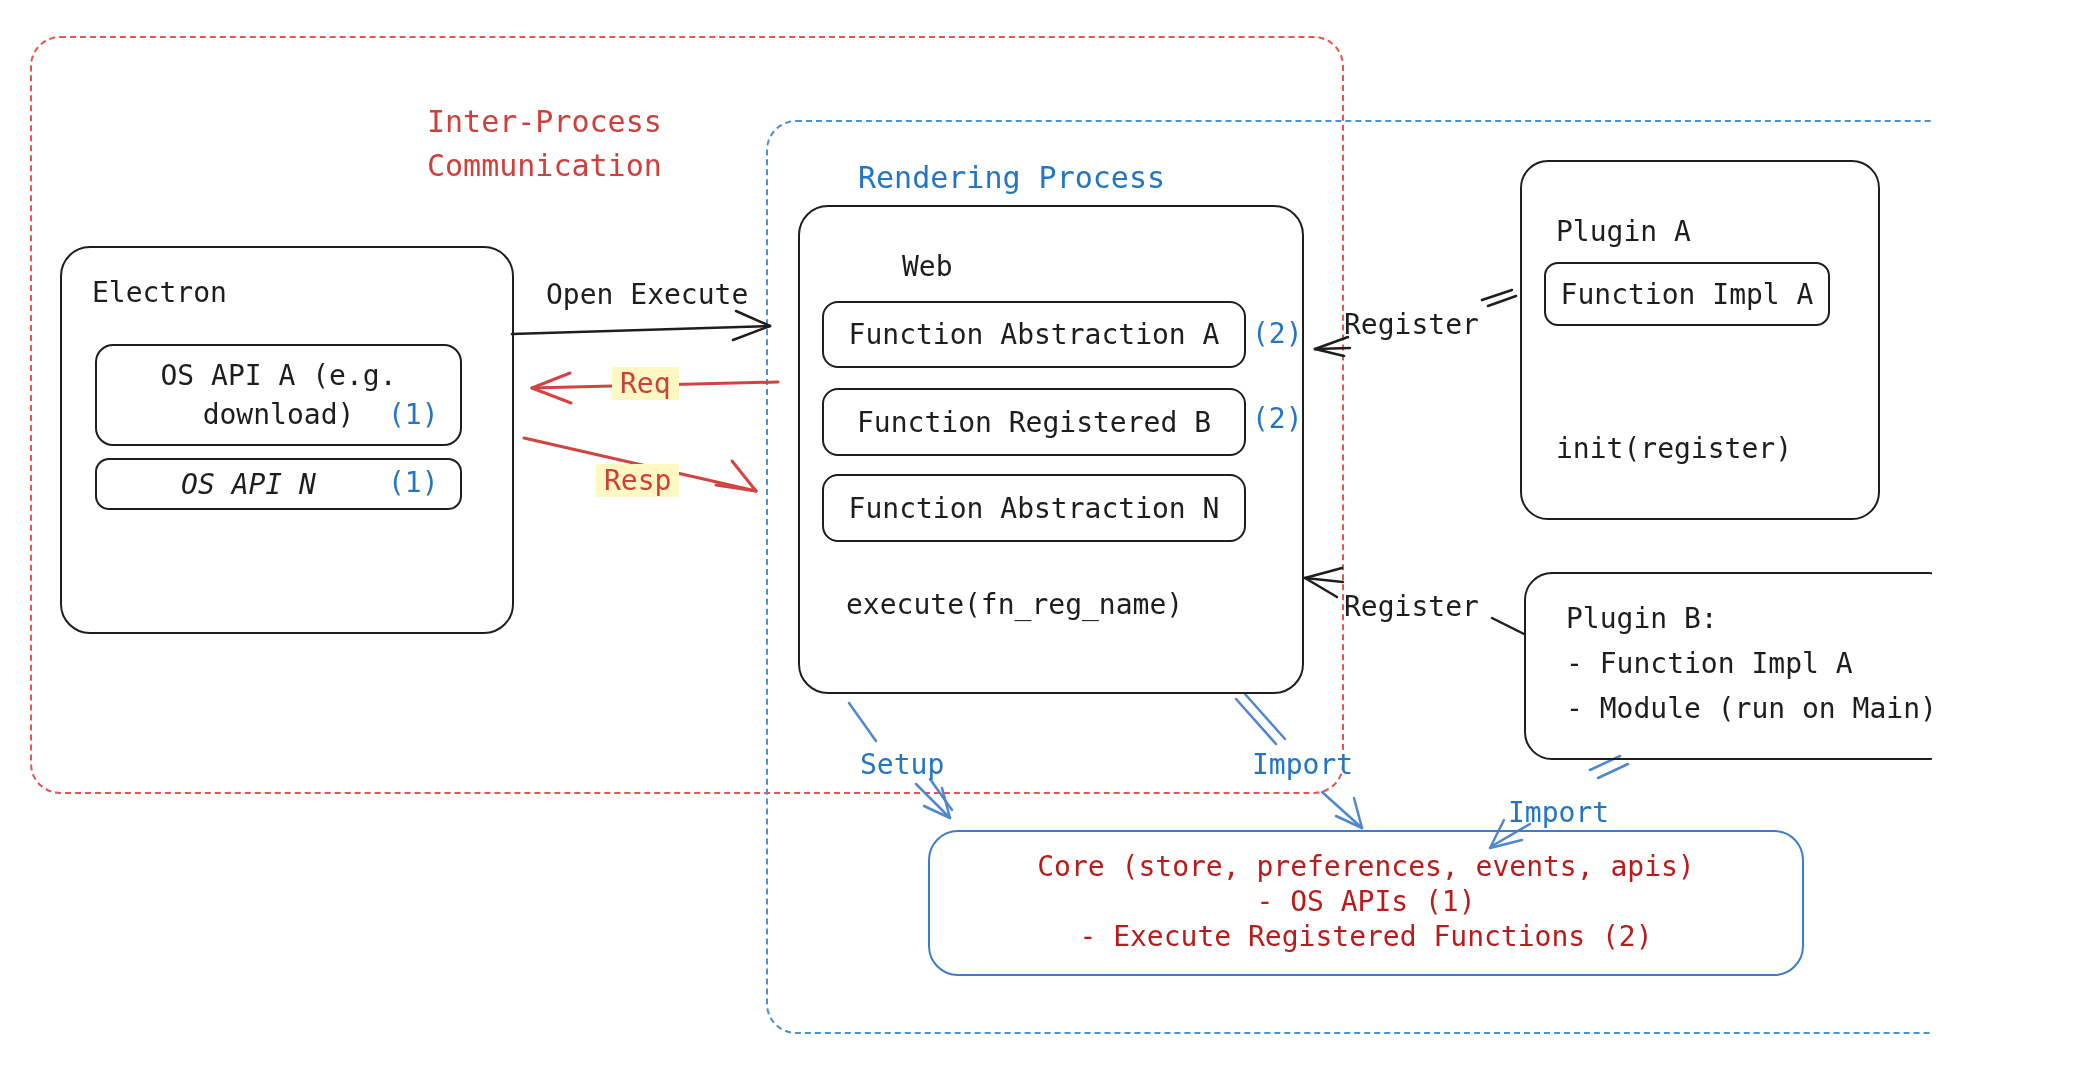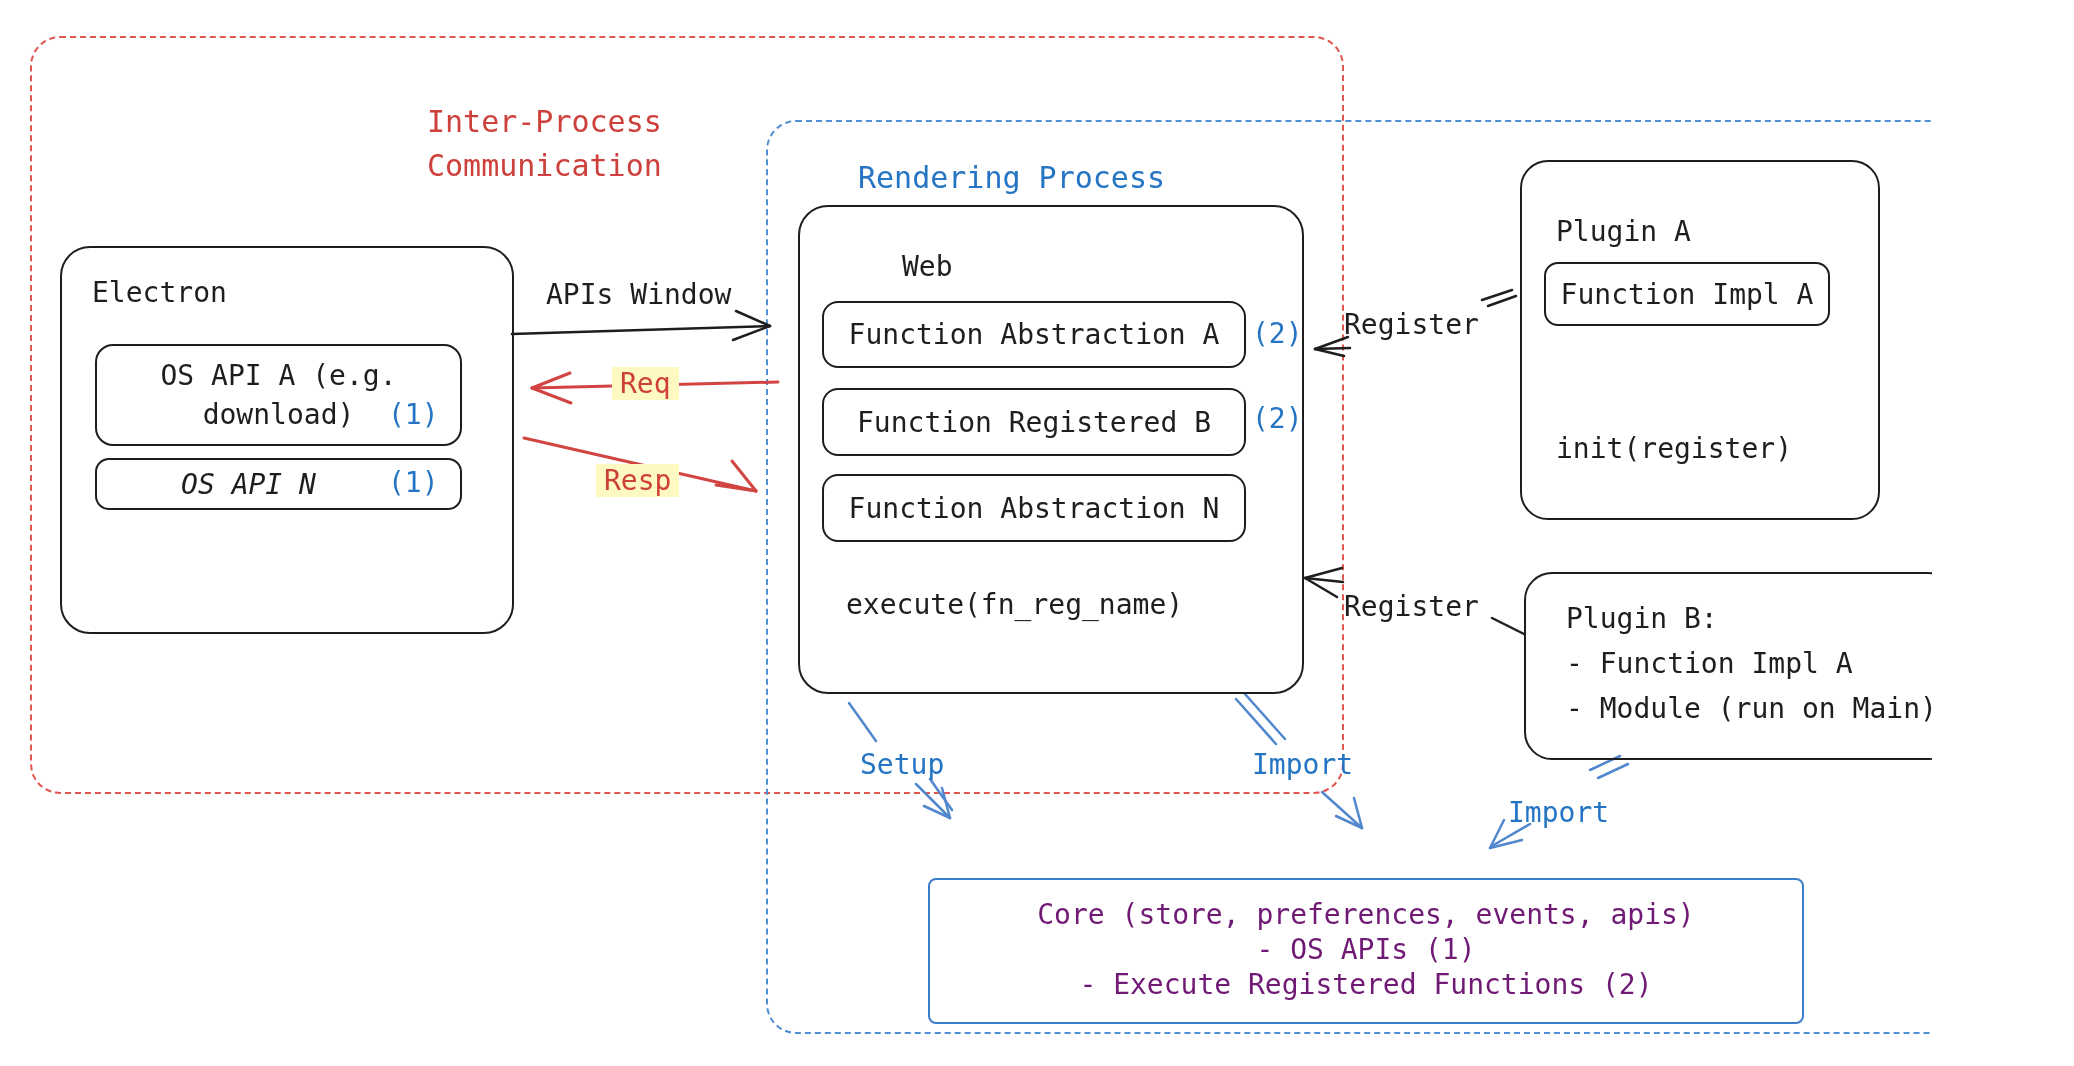--- a/index.html
+++ b/index.html
@@ -19,22 +19,22 @@
   }
   .label { position:absolute; white-space:pre; }
   .red-text  { color:#cd403b; }
   .blue-text { color:#2575c4; }
   .badge { position:absolute; color:#2575c4; }
   .bigl { font-size:30px; line-height:44px; }
   .onblank { background:#fef9c3; padding:0 8px; }
   svg.arrows { position:absolute; left:0; top:0; width:2074px; height:1066px; pointer-events:none; }
   svg.arrows path { fill:none; stroke-linecap:round; stroke-linejoin:round; }
   .core-box {
-    position:absolute; border:2.5px solid #3d7ec9; border-radius:8px;
-    color:#701a75; text-align:center; line-height:35px;margin-top:48px;
+    position:absolute; border:2.5px solid #3d7ec9; border-radius:30px;
+    color:#b91c1c; text-align:center; line-height:35px;
   }
   .pb-lines { line-height:45px; }
   .two-line { line-height:39px; text-align:center; }
 </style>
 </head>
 <body>
 
 <div class="canvas">
 
   <div class="region red" style="left:30px; top:36px; width:1310px; height:754px;"></div>
@@ -109,21 +109,21 @@
   <div class="node two-line" style="left:95px; top:344px; width:363px; height:98px; border-radius:18px;">
     <div><span>OS API A (e.g.</span><br><span>download)</span></div>
   </div>
   <div class="badge" style="left:388px; top:398px;">(1)</div>
 
   <div class="node" style="left:95px; top:458px; width:363px; height:48px; border-radius:14px;">
     <div style="margin-right:60px;font-style:italic;">OS API N</div>
   </div>
   <div class="badge" style="left:388px; top:466px;">(1)</div>
 
-  <div class="label" style="left:546px; top:278px;">APIs Window</div>
+  <div class="label" style="left:546px; top:278px;">Open Execute</div>
   <div class="label red-text onblank" style="left:612px; top:367px;">Req</div>
   <div class="label red-text onblank" style="left:596px; top:464px;">Resp</div>
 
   <div class="node" style="left:798px; top:205px; width:502px; height:485px; border-radius:30px;"></div>
   <div class="label" style="left:902px; top:250px;">Web</div>
 
   <div class="node" style="left:822px; top:301px; width:420px; height:63px; border-radius:16px;">
     <div>Function Abstraction A</div>
   </div>
   <div class="badge" style="left:1252px; top:317px;">(2)</div>

